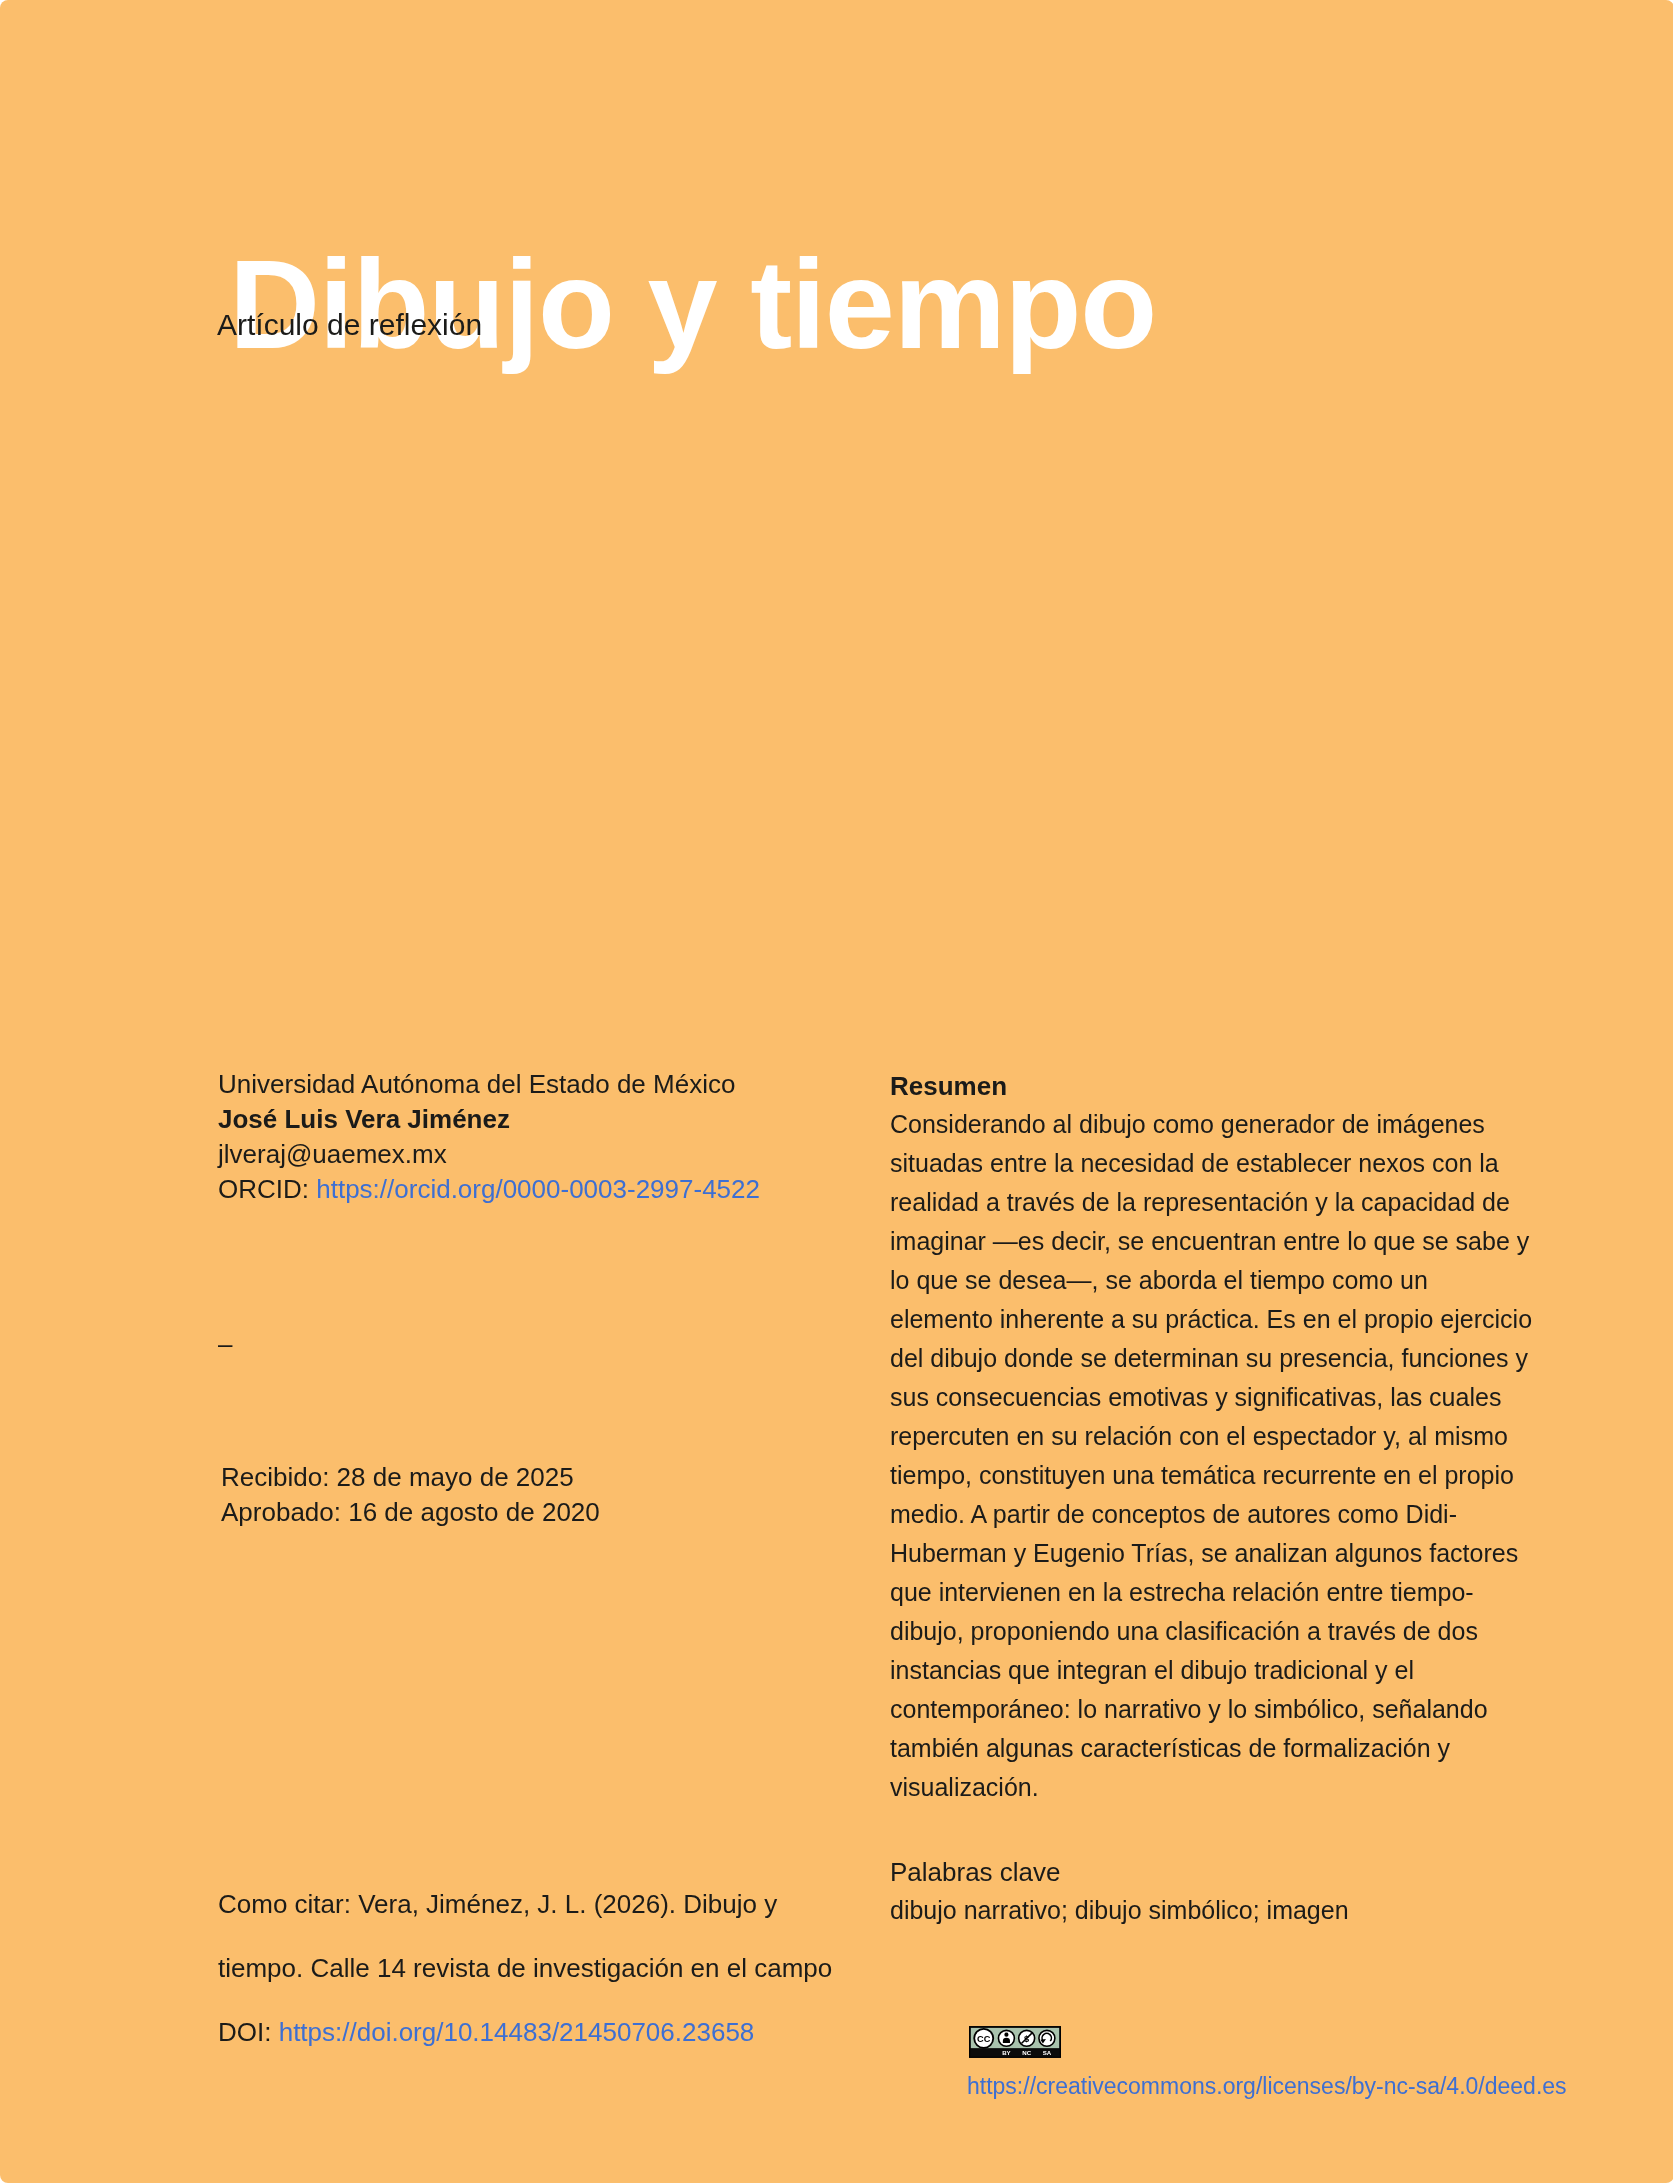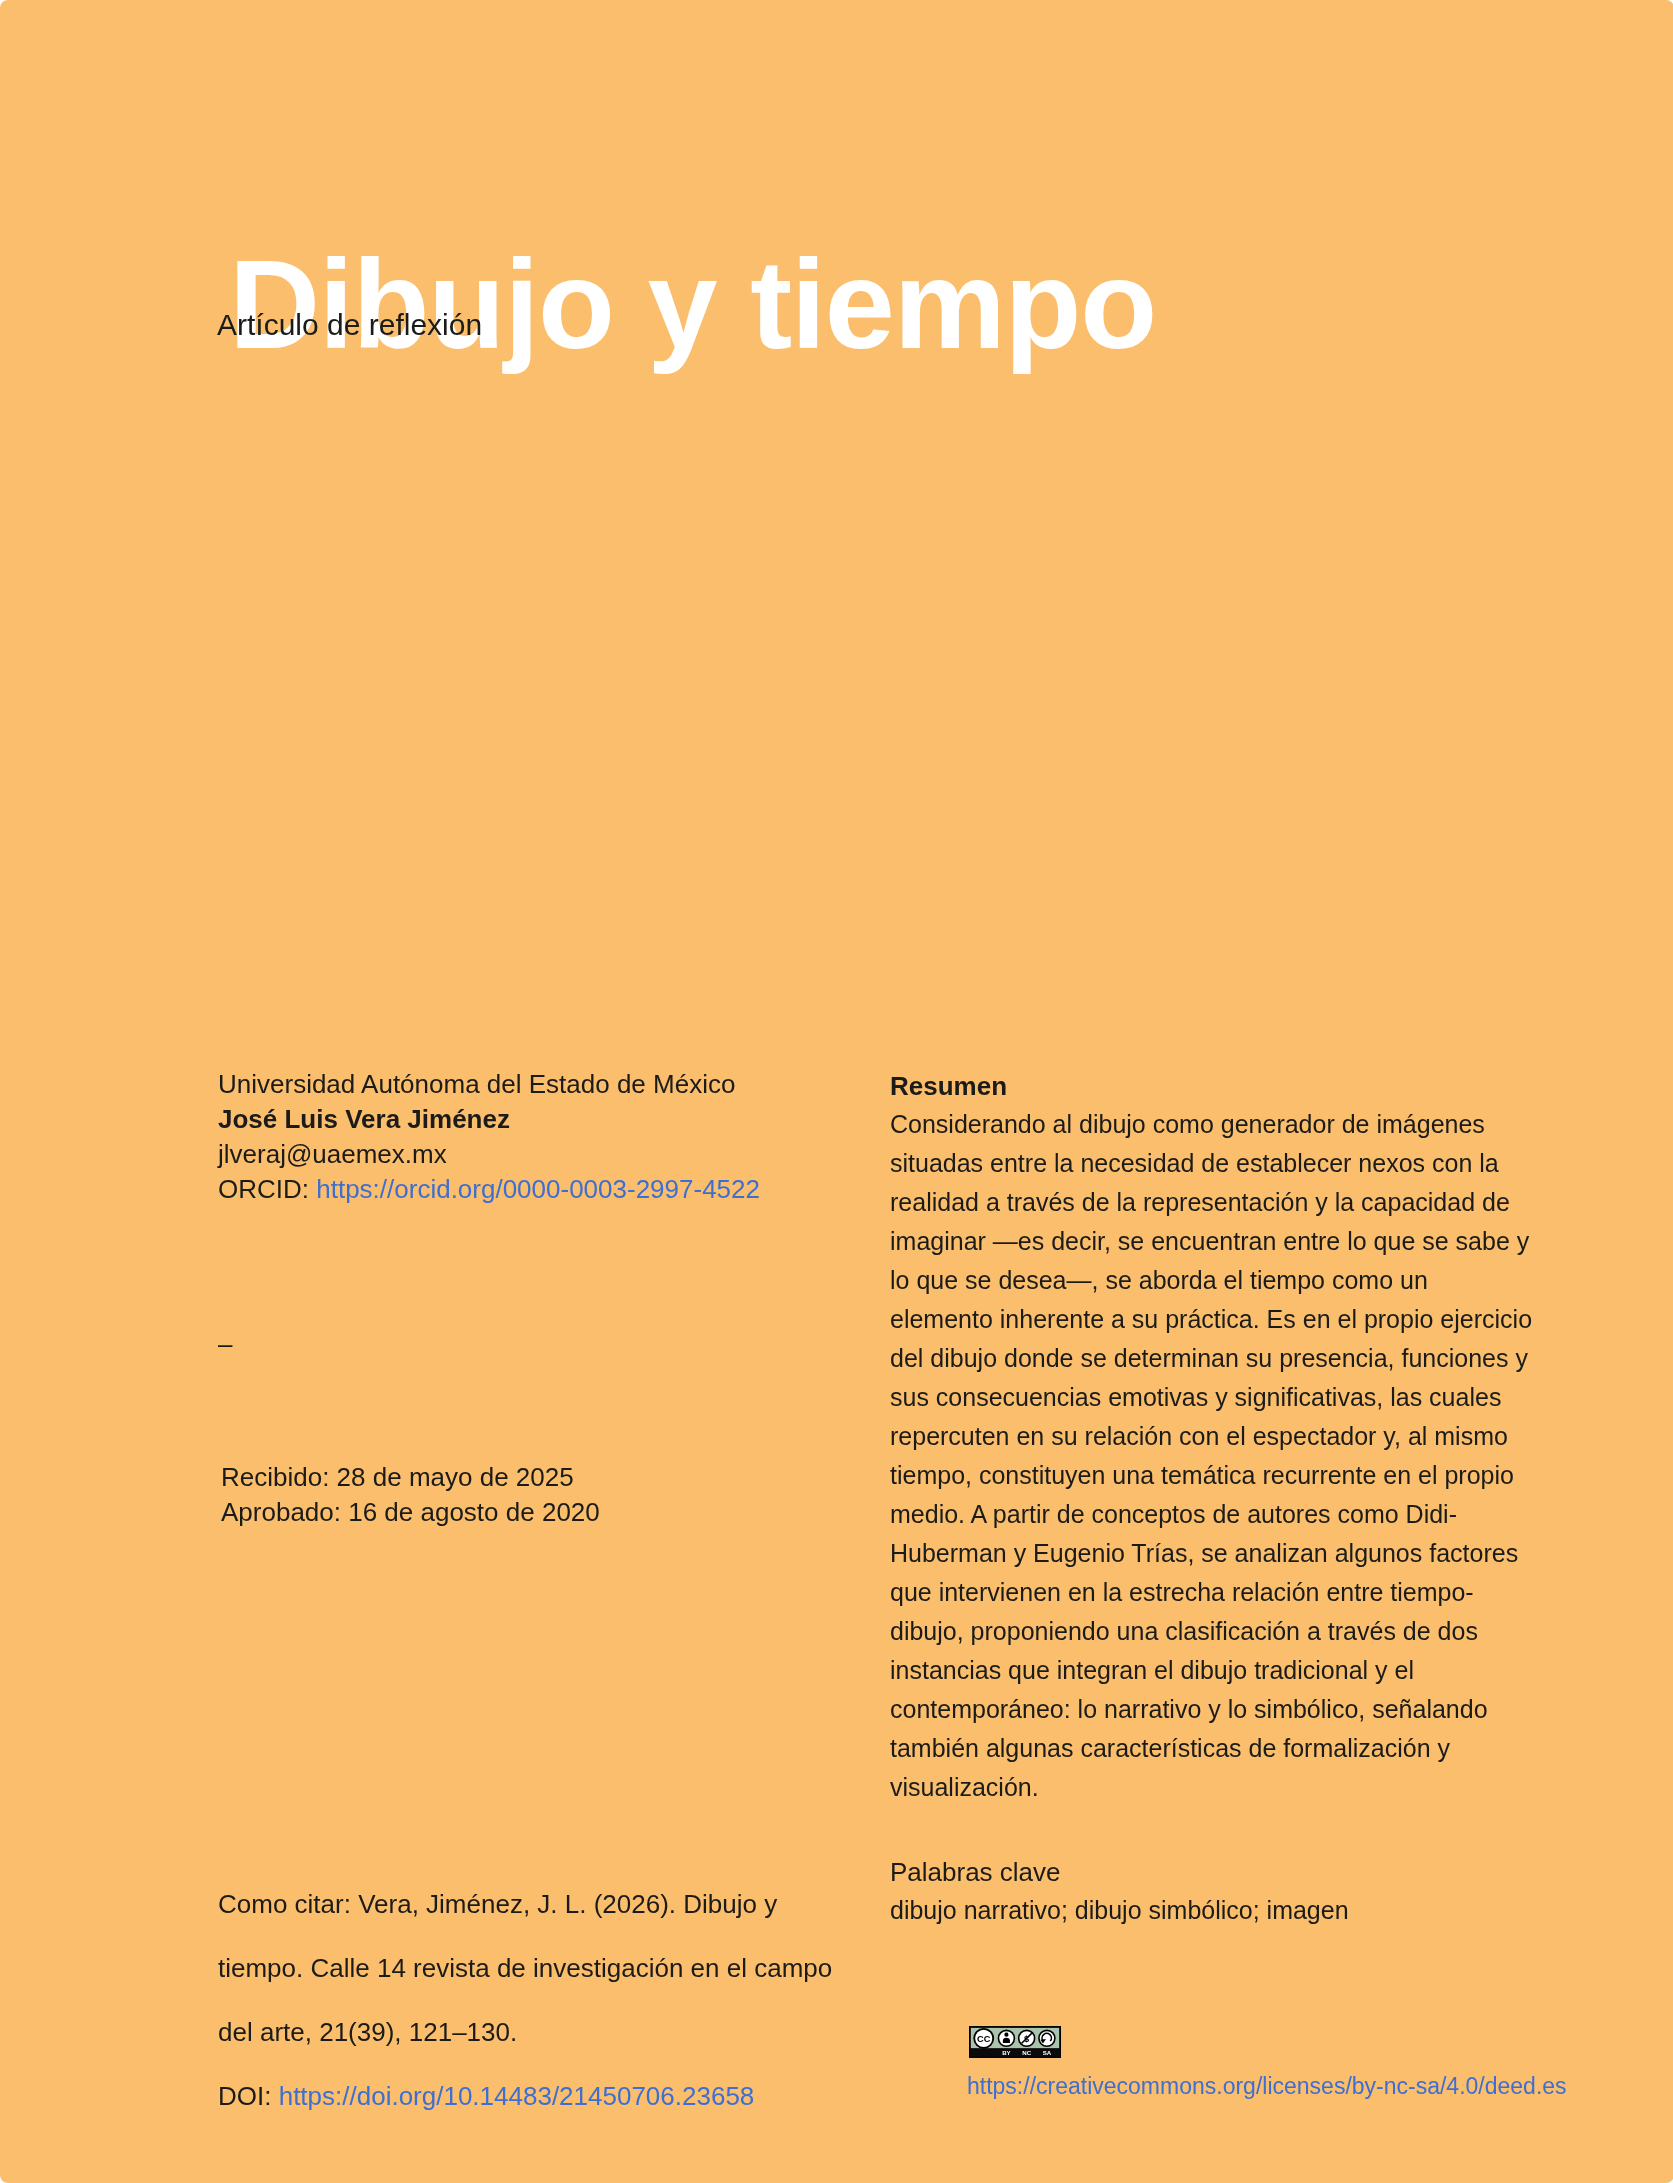--- a/index.html
+++ b/index.html
@@ -113,21 +113,20 @@
   <div class="abs sep-dash">–</div>
 
   <div class="abs body-text dates-block">
     <div>Recibido: 28 de mayo de 2025</div>
     <div>Aprobado: 16 de agosto de 2020</div>
   </div>
 
   <div class="abs body-text citation-block">
     <div class="line">Como citar: Vera, Jiménez, J. L. (2026). Dibujo y</div>
     <div class="line">tiempo. Calle 14 revista de investigación en el campo</div>
-    <div class="line">del arte, 21(39), 121–130.</div>
     <div class="line"><span>DOI: </span><a class="link">https://doi.org/10.14483/21450706.23658</a></div>
   </div>
 
   <div class="abs abstract-heading">Resumen</div>
 
   <div class="abs abstract-text">Considerando al dibujo como generador de imágenes situadas entre la necesidad de establecer nexos con la realidad a través de la representación y la capacidad de imaginar —es decir, se encuentran entre lo que se sabe y lo que se desea—, se aborda el tiempo como un elemento inherente a su práctica. Es en el propio ejercicio del dibujo donde se determinan su presencia, funciones y sus consecuencias emotivas y significativas, las cuales repercuten en su relación con el espectador y, al mismo tiempo, constituyen una temática recurrente en el propio medio. A partir de conceptos de autores como Didi-Huberman y Eugenio Trías, se analizan algunos factores que intervienen en la estrecha relación entre tiempo-dibujo, proponiendo una clasificación a través de dos instancias que integran el dibujo tradicional y el contemporáneo: lo narrativo y lo simbólico, señalando también algunas características de formalización y visualización.</div>
 
   <div class="abs keywords-heading">Palabras clave</div>
 
   <div class="abs keywords-text">dibujo narrativo; dibujo simbólico; imagen</div>

